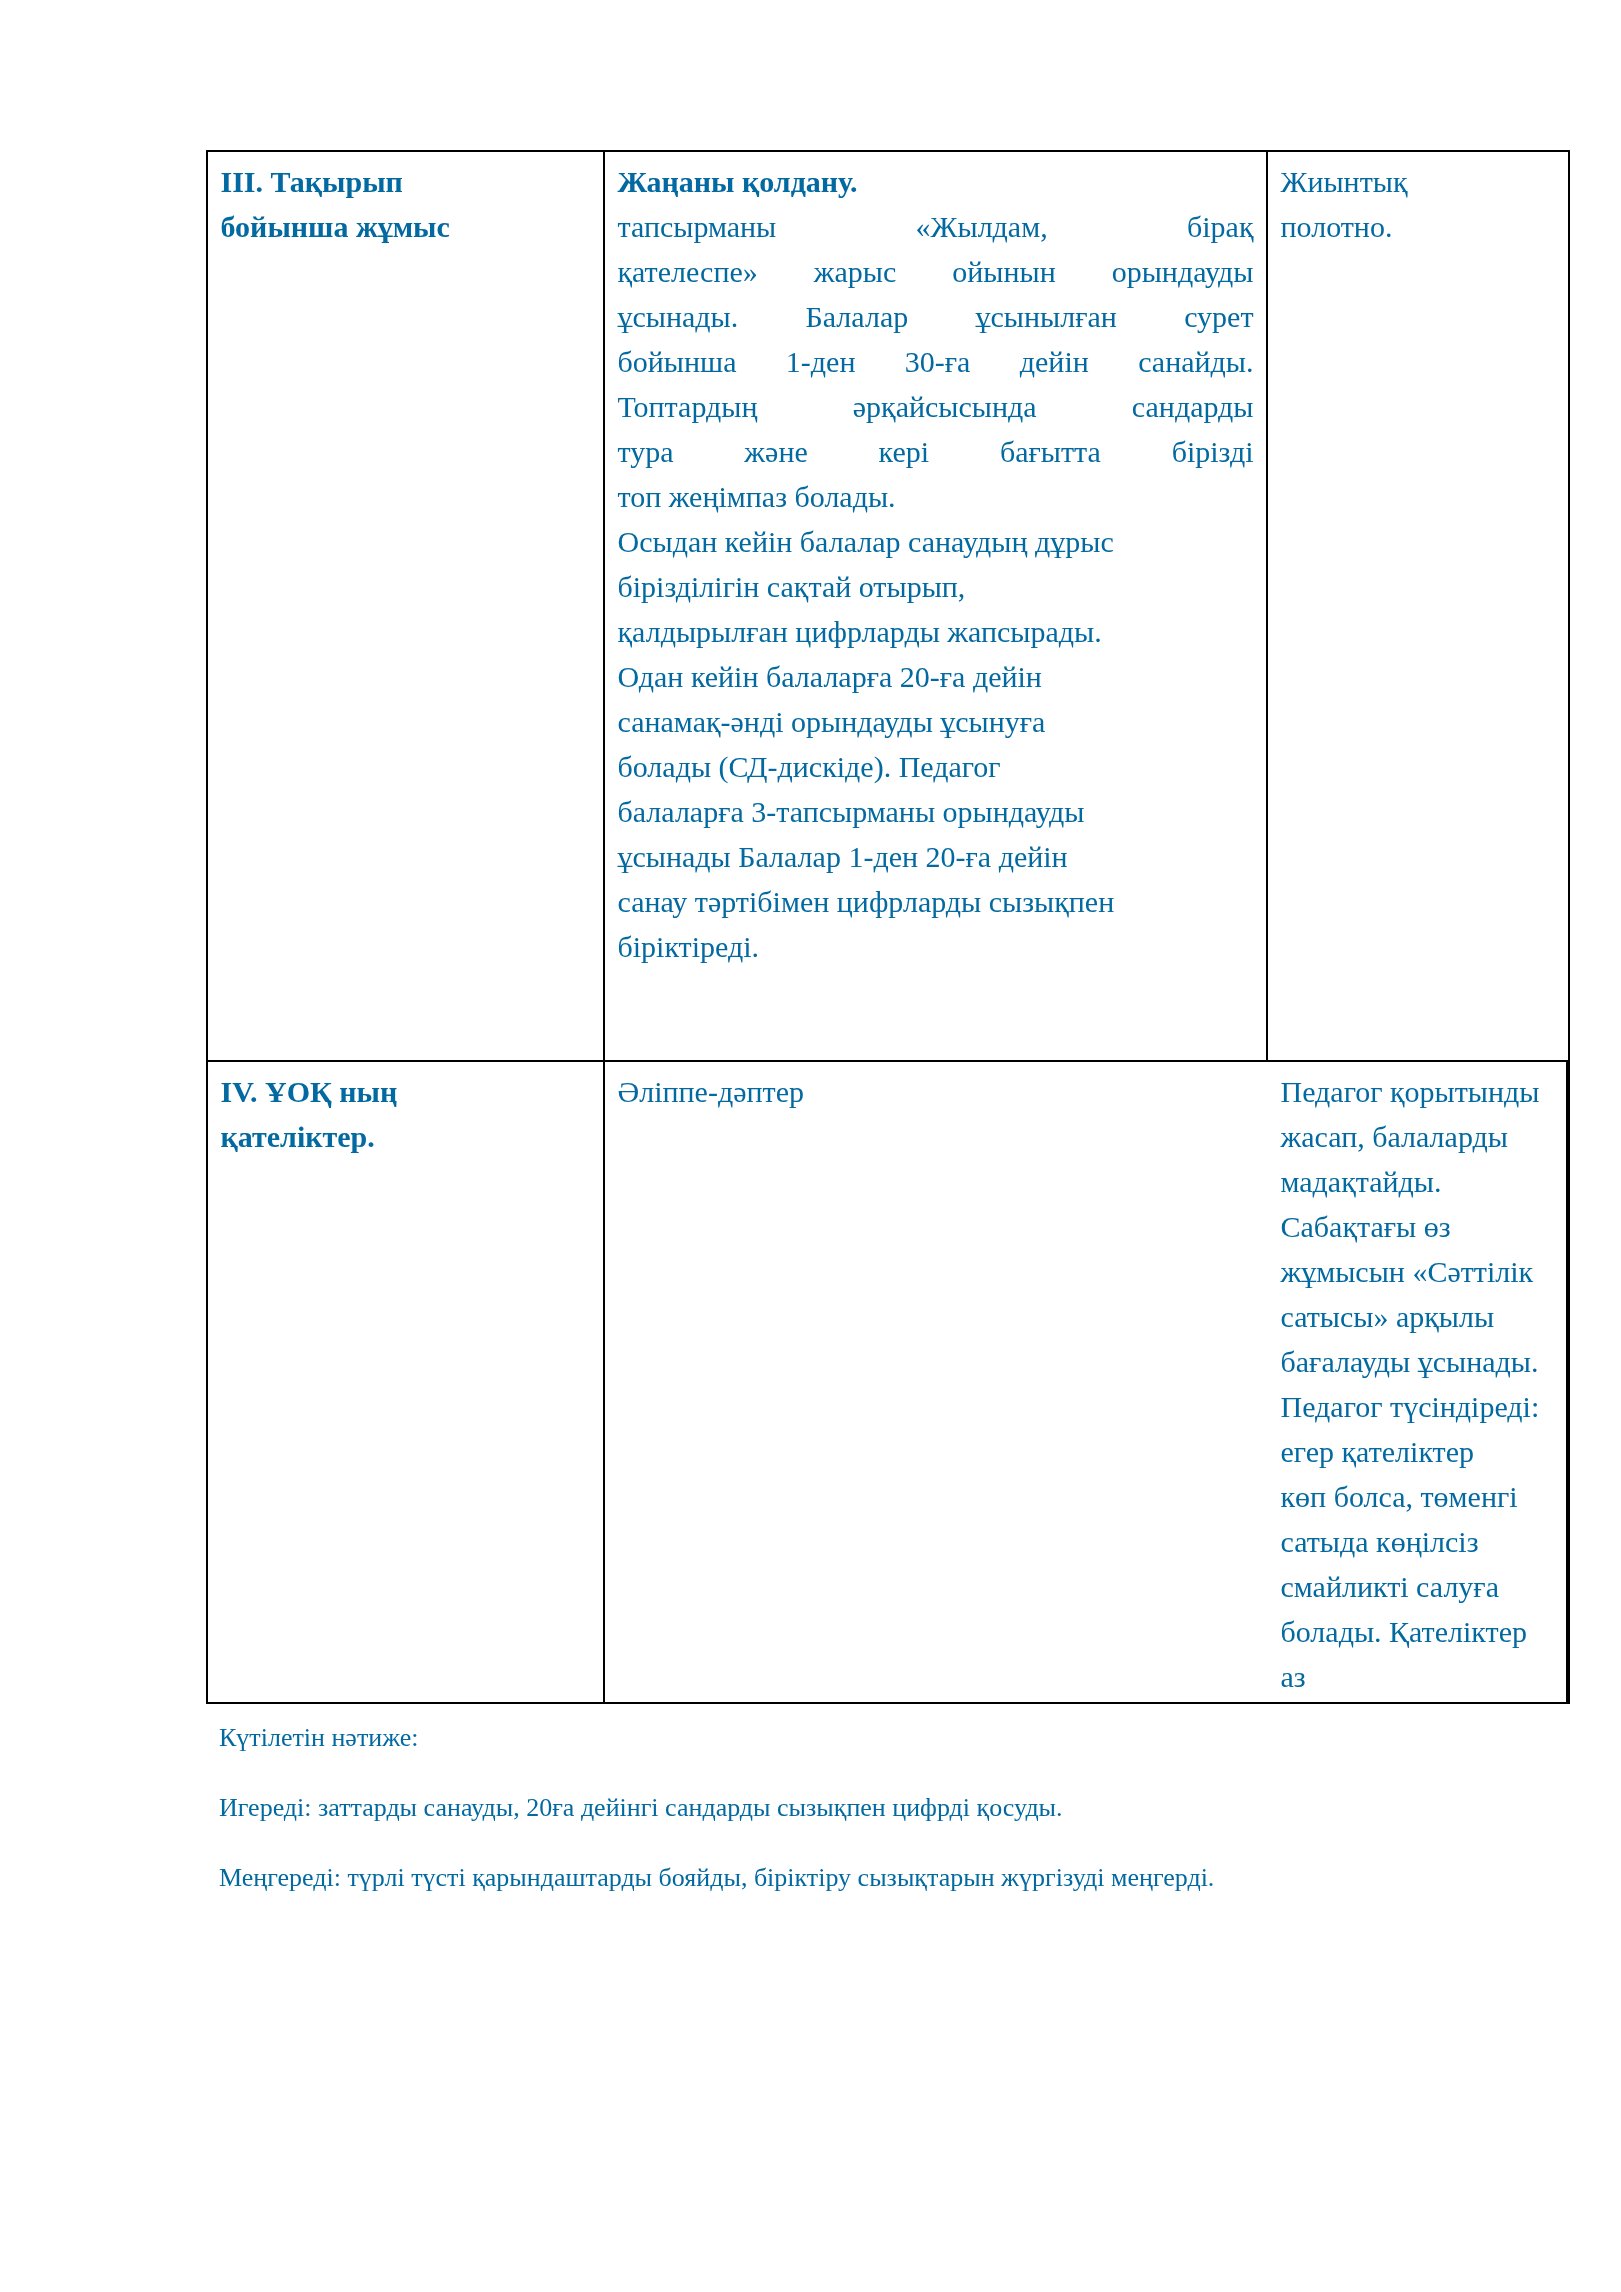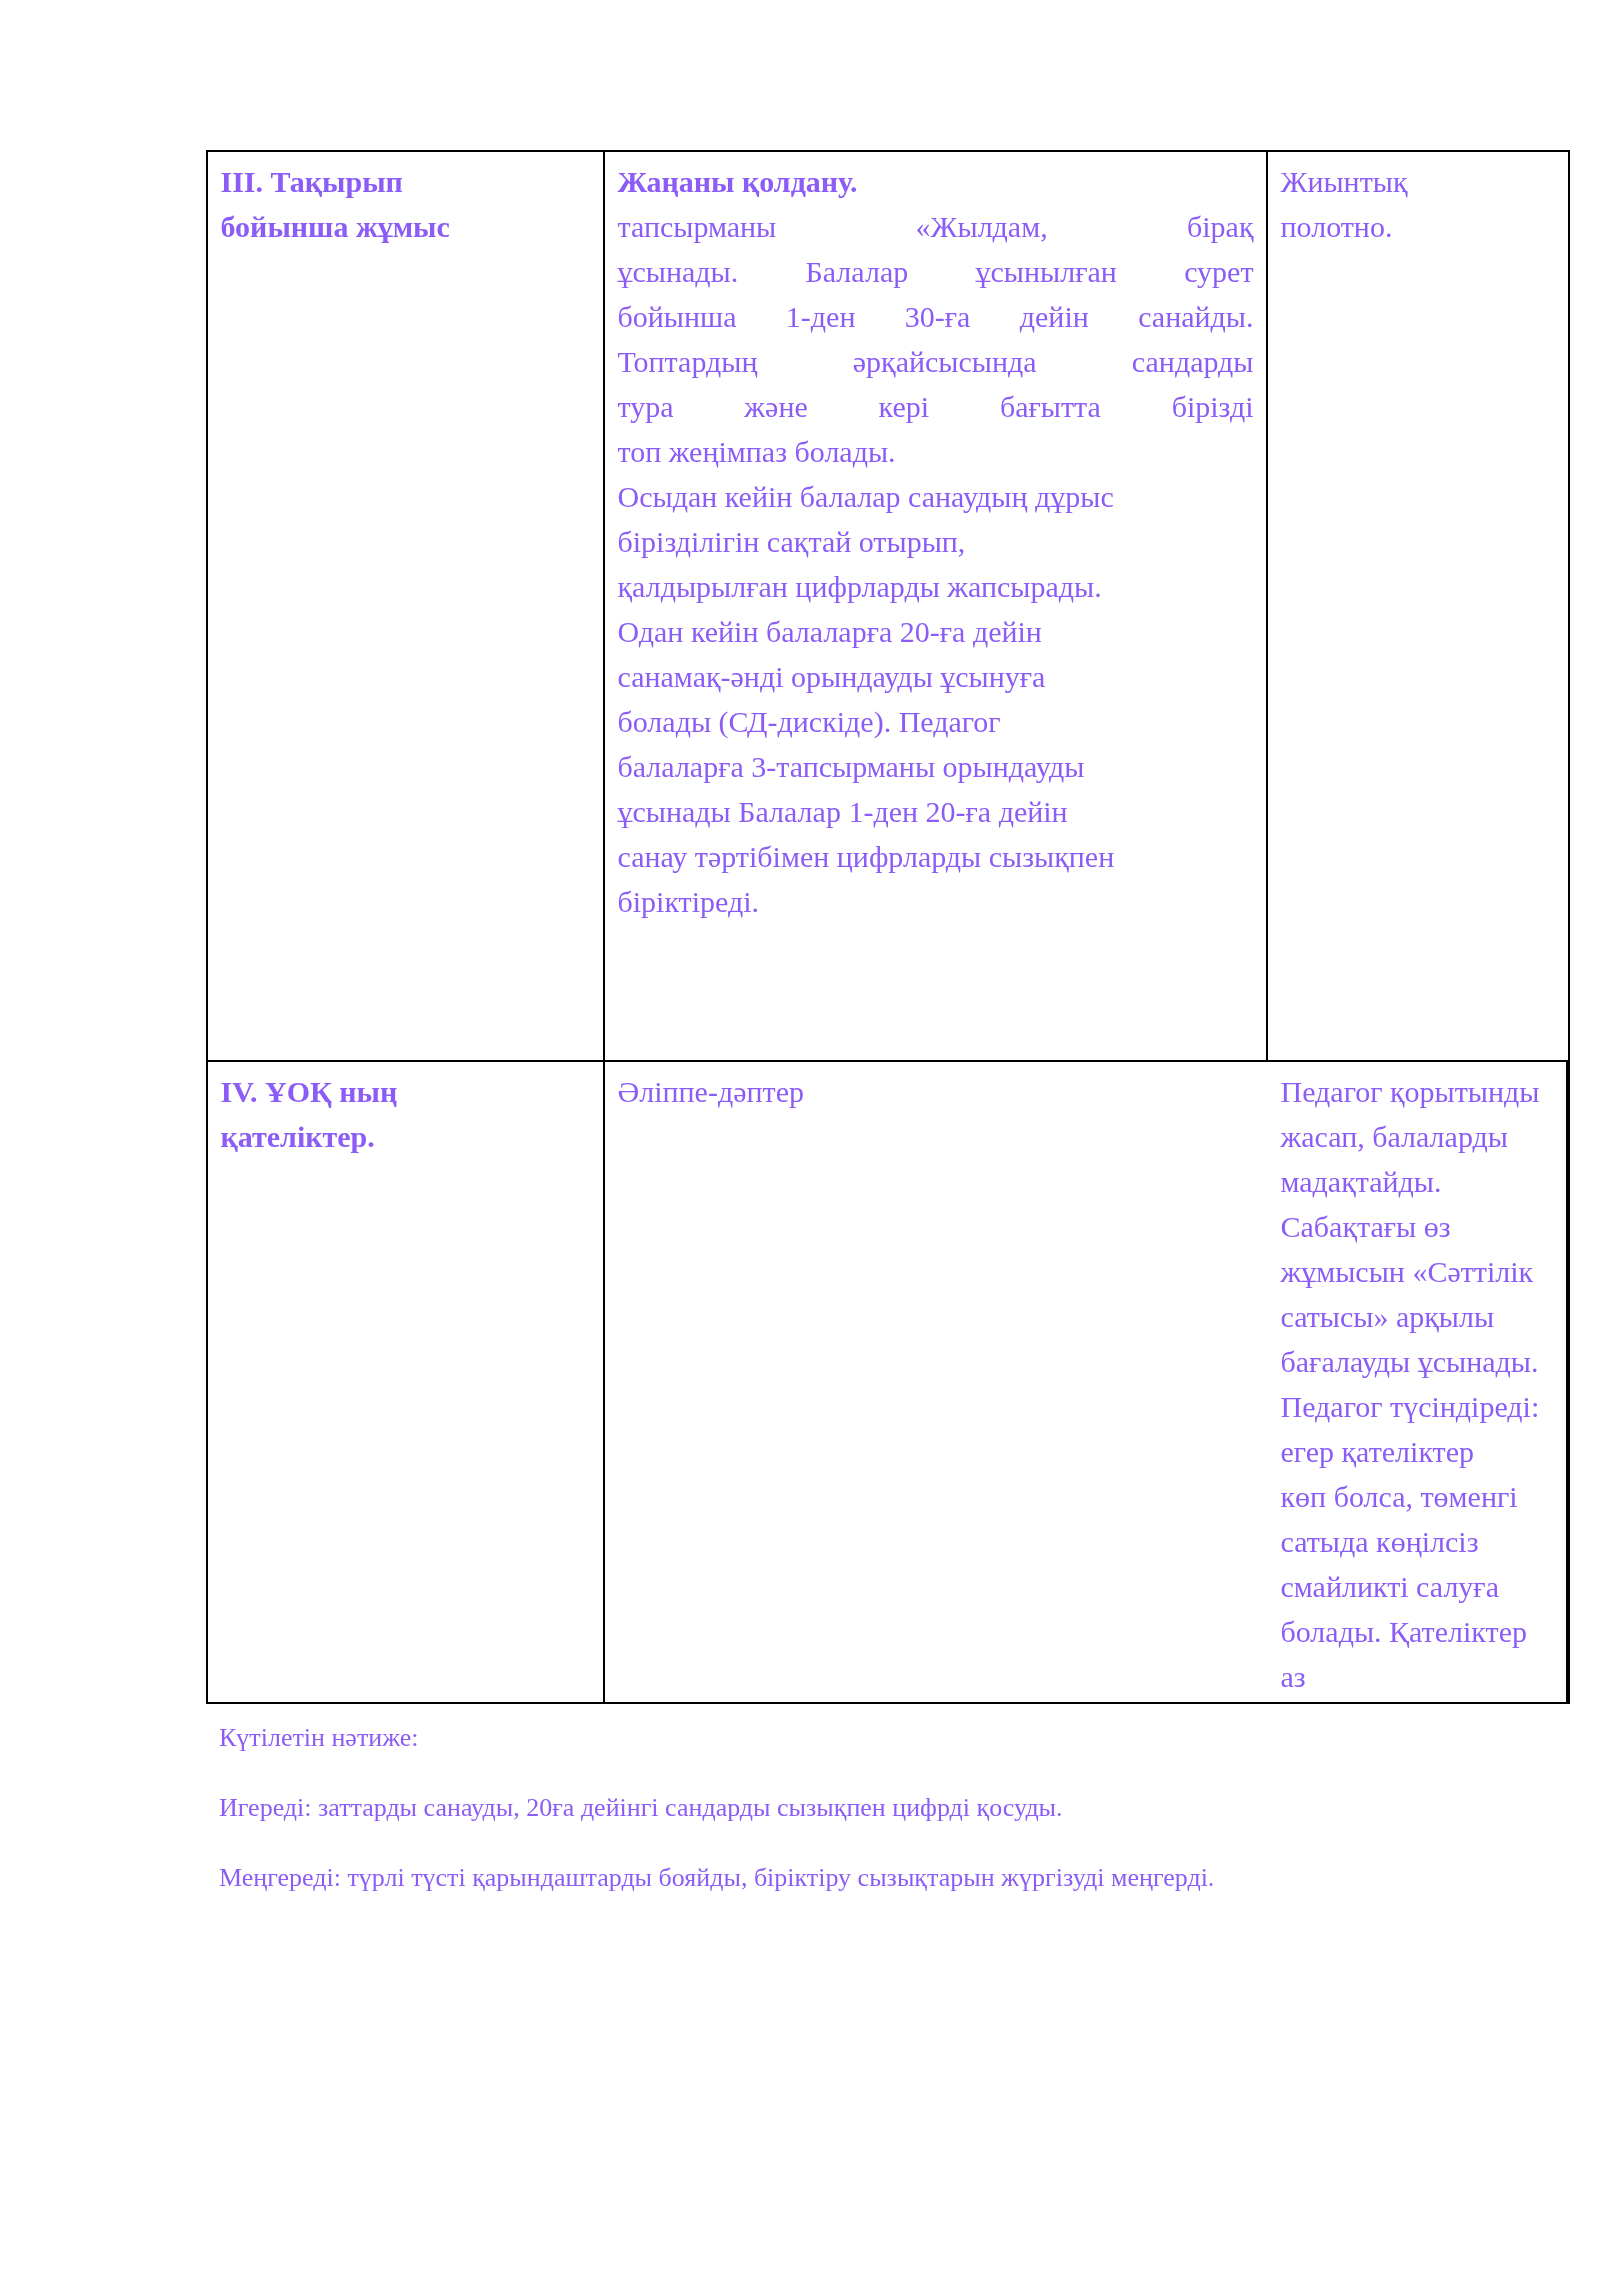--- a/index.html
+++ b/index.html
@@ -5,21 +5,21 @@
   html, body {
     margin: 0;
     padding: 0;
     background: #ffffff;
   }
   .page {
     position: relative;
     width: 1622px;
     height: 2293px;
     background: #ffffff;
-    color: #8b5cf6;
+    color: #0369a1;
     font-family: "Liberation Serif", "DejaVu Serif", serif;
     overflow: hidden;
   }
   .lesson-table {
     position: absolute;
     left: 206px;
     top: 150px;
     width: 1360px;
     display: grid;
     grid-template-columns: 397px 663px 300px;
@@ -66,20 +66,21 @@
 
   <div class="lesson-table">
 
     <div class="cell stage-cell">III. Тақырып
 бойынша жұмыс</div>
 
     <div class="cell">
       <div class="heading">Жаңаны қолдану.</div>
       <div>
           <div class="jline">тапсырманы «Жылдам, бірақ</div>
+          <div class="jline">қателеспе» жарыс ойынын орындауды</div>
           <div class="jline">ұсынады. Балалар ұсынылған сурет</div>
           <div class="jline">бойынша 1-ден 30-ға дейін санайды.</div>
           <div class="jline">Топтардың әрқайсысында сандарды</div>
           <div class="jline">тура және кері бағытта бірізді</div>
         </div>
       <div class="pre">топ жеңімпаз болады.
 Осыдан кейін балалар санаудың дұрыс
 бірізділігін сақтай отырып,
 қалдырылған цифрларды жапсырады.
 Одан кейін балаларға 20-ға дейін

